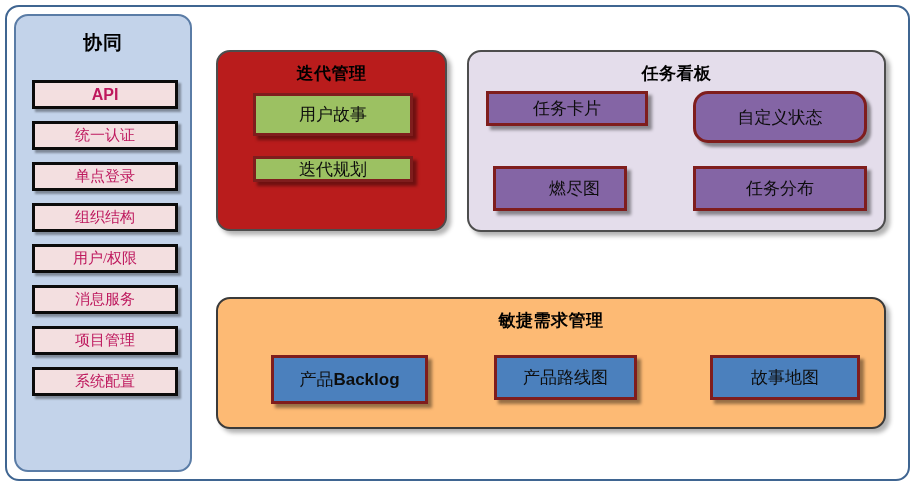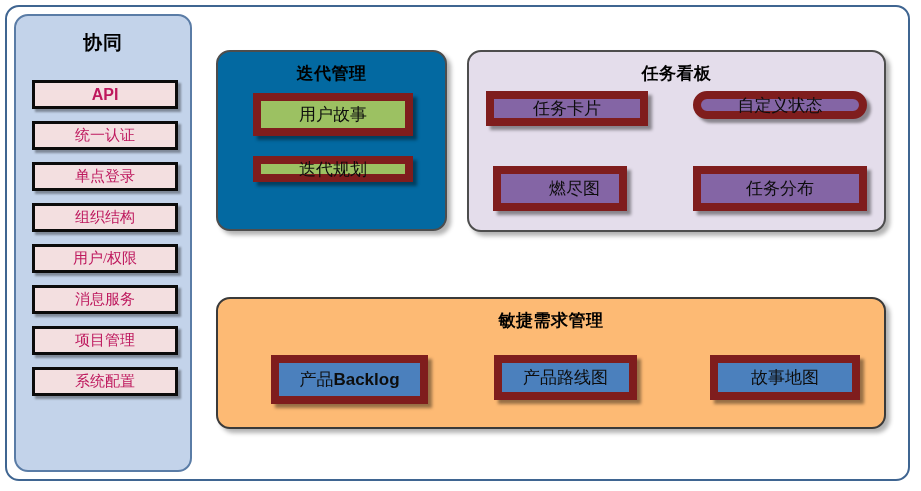--- a/index.html
+++ b/index.html
@@ -99,28 +99,28 @@
     width: 100%;
     text-align: center;
     font-family: "Liberation Sans", "DejaVu Sans", sans-serif;
     font-weight: bold;
     font-size: 17px;
     color: #000000;
     letter-spacing: 0.5px;
   }
 
   
-  .panel-iteration { background: #0369a1; border-color: #4d4d4d; padding-left: 16px; }
+  .panel-iteration { background: #b91c1c; border-color: #4d4d4d; padding-left: 16px; }
   .panel-taskboard { background: #e4ddeb; border-color: #4d4d4d; }
   .panel-agile     { background: #fdba74; border-color: #3a3a3a; }
 
   
   .node {
     position: absolute;
-    border: 8px solid #7f1d1d;
+    border: 3px solid #7f1d1d;
     box-shadow: 4px 4px 3px rgba(0,0,0,0.40);
     box-sizing: border-box;
     display: flex;
     align-items: center;
     justify-content: center;
     font-family: "Liberation Serif", "DejaVu Serif", serif;
     font-size: 17px;
     color: #0d0d0d;
     white-space: nowrap;
   }
@@ -138,21 +138,21 @@
 
   
   #panel-iteration { left: 216px; top: 50px;  width: 231px; height: 181px; }
   #panel-taskboard { left: 467px; top: 50px;  width: 419px; height: 182px; }
   #panel-agile     { left: 216px; top: 297px; width: 670px; height: 132px; }
 
   #node-user-story     { left: 35px;  top: 41px;  width: 160px; height: 43px; }
   #node-iteration-plan { left: 35px;  top: 104px; width: 160px; height: 26px; }
 
   #node-task-card      { left: 17px;  top: 39px;  width: 162px; height: 35px; text-align: center; }
-  #node-custom-status  { left: 224px; top: 39px;  width: 174px; height: 28px; border-radius: 15px; }
+  #node-custom-status  { left: 224px; top: 39px;  width: 174px; height: 52px; border-radius: 15px; }
   #node-burndown       { left: 24px;  top: 114px; width: 134px; height: 45px; padding-left: 29px; }
   #node-task-dist      { left: 224px; top: 114px; width: 174px; height: 45px; }
 
   #node-backlog        { left: 53px;  top: 56px;  width: 157px; height: 49px; }
   #node-roadmap        { left: 276px; top: 56px;  width: 143px; height: 45px; text-align: center; }
   #node-story-map      { left: 492px; top: 56px;  width: 150px; height: 45px; }
 </style>
 </head>
 <body>
 

